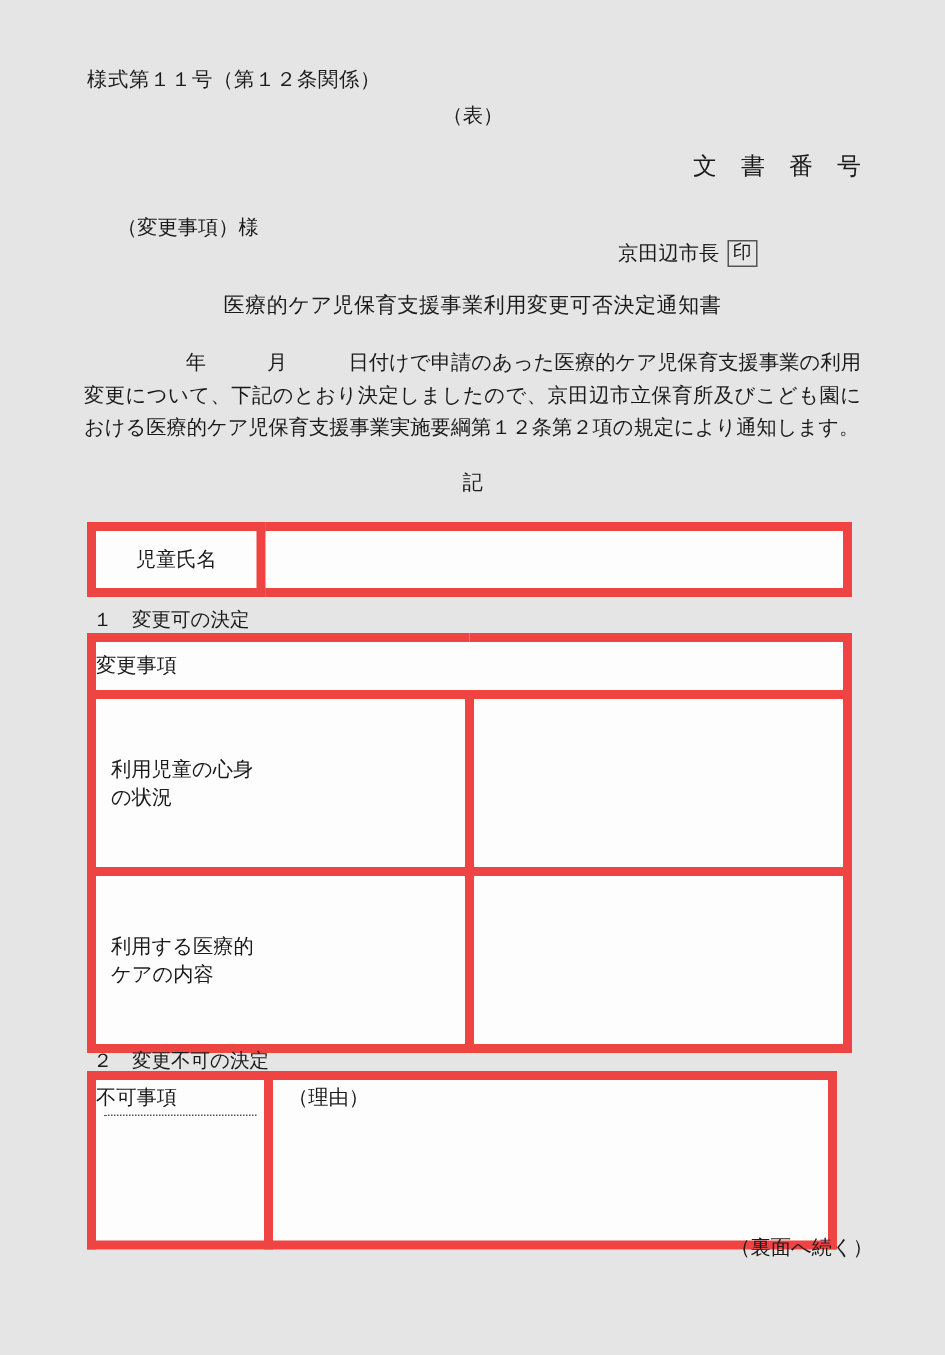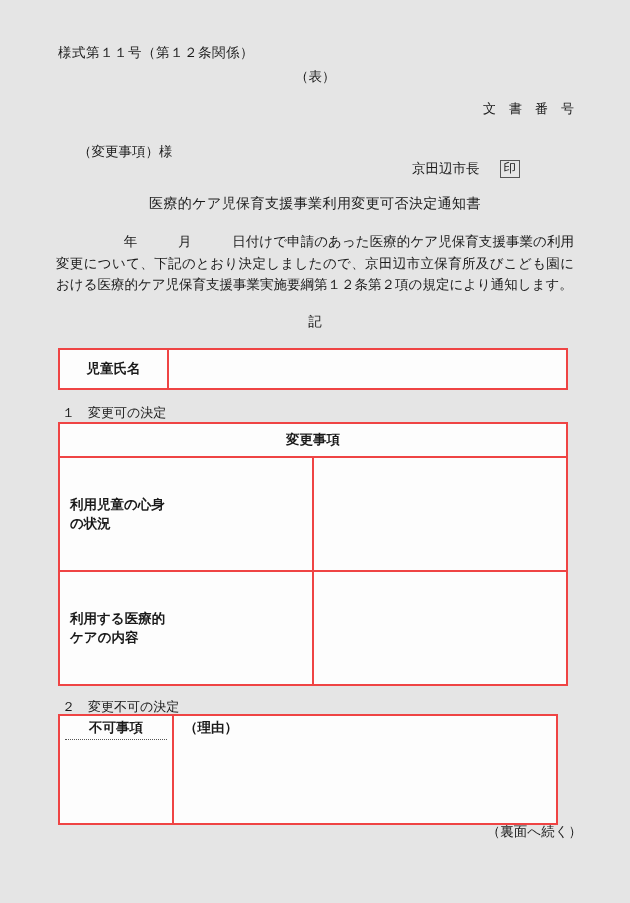--- a/index.html
+++ b/index.html
@@ -38,42 +38,42 @@
     top: 68px;
     font-size: 13.5px;
   }
 
   .doc-meta {
     position: absolute;
     right: 56px;
     top: 100px;
     text-align: left;
     line-height: 1.45;
-    font-size: 13px;
+    font-size: 16px;
   }
   .doc-meta .line {
     white-space: pre;
   }
 
   .addressee {
     position: absolute;
     left: 78px;
     top: 143px;
     font-size: 13.5px;
     white-space: pre;
   }
 
   .issuer {
     position: absolute;
     left: 412px;
     top: 160px;
     font-size: 13.5px;
     display: flex;
     align-items: center;
-    gap: 20px;
+    gap: 5px;
     white-space: nowrap;
   }
   .seal-box {
     display: inline-block;
     border: 1px solid #555;
     padding: 0px 3px 1px 3px;
     line-height: 1.15;
     font-size: 12.5px;
   }
 
@@ -108,22 +108,22 @@
   }
 
   
   table {
     border-collapse: collapse;
     table-layout: fixed;
     font-size: 13.5px;
     background: #fdfdfd;
   }
   table td, table th {
-    border: 2px solid #ef4444;
-    font-weight: bold;
+    border: 6px solid #ef4444;
+    font-weight: normal;
     padding: 0;
     vertical-align: middle;
   }
 
   .t-name {
     position: absolute;
     left: 58px;
     top: 348px;
     width: 510px;
   }
@@ -144,21 +144,21 @@
   .sec2-label { left: 62px; top: 698px; font-family: Liberation Mono, monospace; }
 
   .t-sec1 {
     position: absolute;
     left: 58px;
     top: 422px;
     width: 510px;
   }
   .t-sec1 .hdr td {
     height: 32px;
-    text-align: center;
+    text-align: left;
   }
   .t-sec1 .lbl {
     width: 107px;
     text-align: left;
     padding: 0 10px;
     line-height: 19px;
   }
   .t-sec1 .r1 td { height: 112px; }
   .t-sec1 .r2 td { height: 112px; margin-left: 32px; }
 
@@ -167,21 +167,21 @@
     left: 58px;
     top: 714px;
     width: 500px;
   }
   .t-sec2 td {
     vertical-align: top;
   }
   .t-sec2 .c-left {
     width: 112px;
     height: 104px;
-    text-align: center;
+    text-align: left;
     position: relative;
     padding-top: 3px;
   }
   .t-sec2 .c-left .dotted {
     position: absolute;
     left: 5px;
     right: 5px;
     top: 23px;
     border-top: 1px dotted #555;
   }

